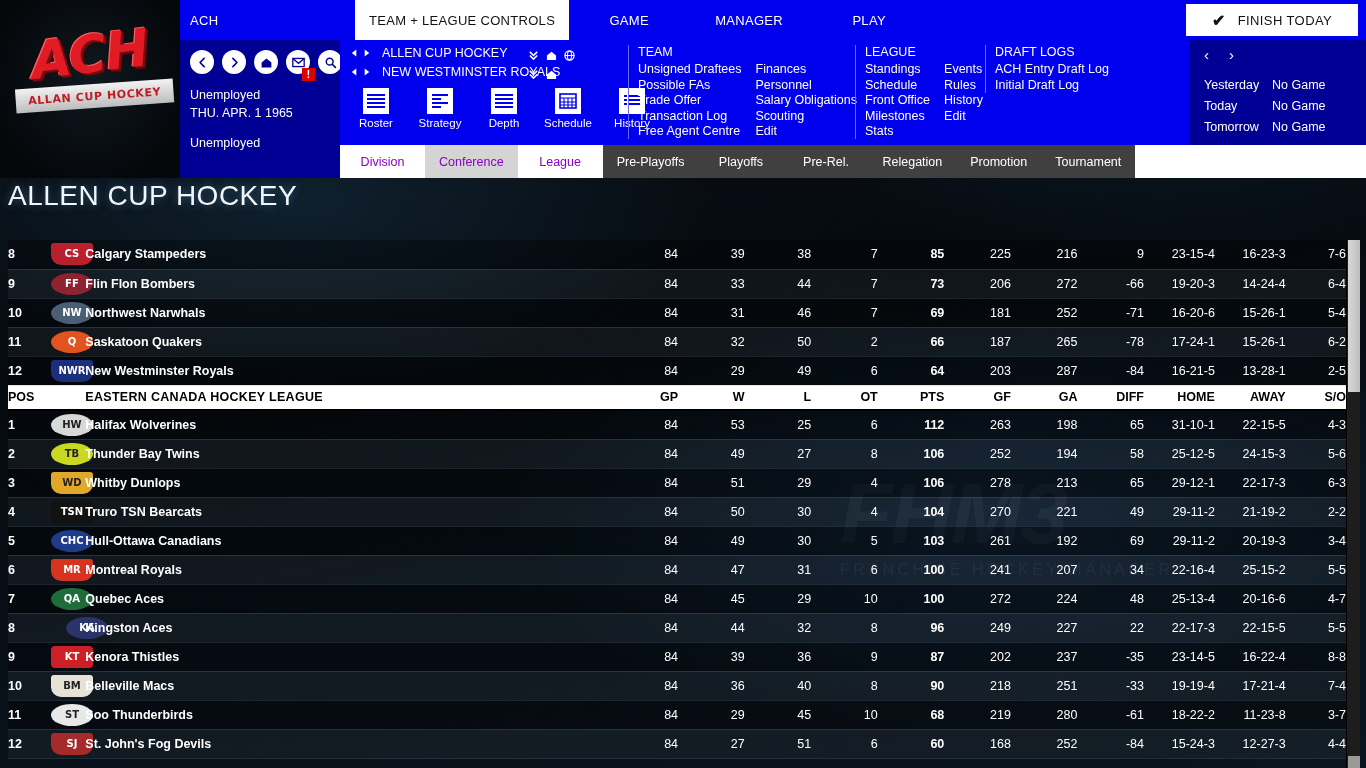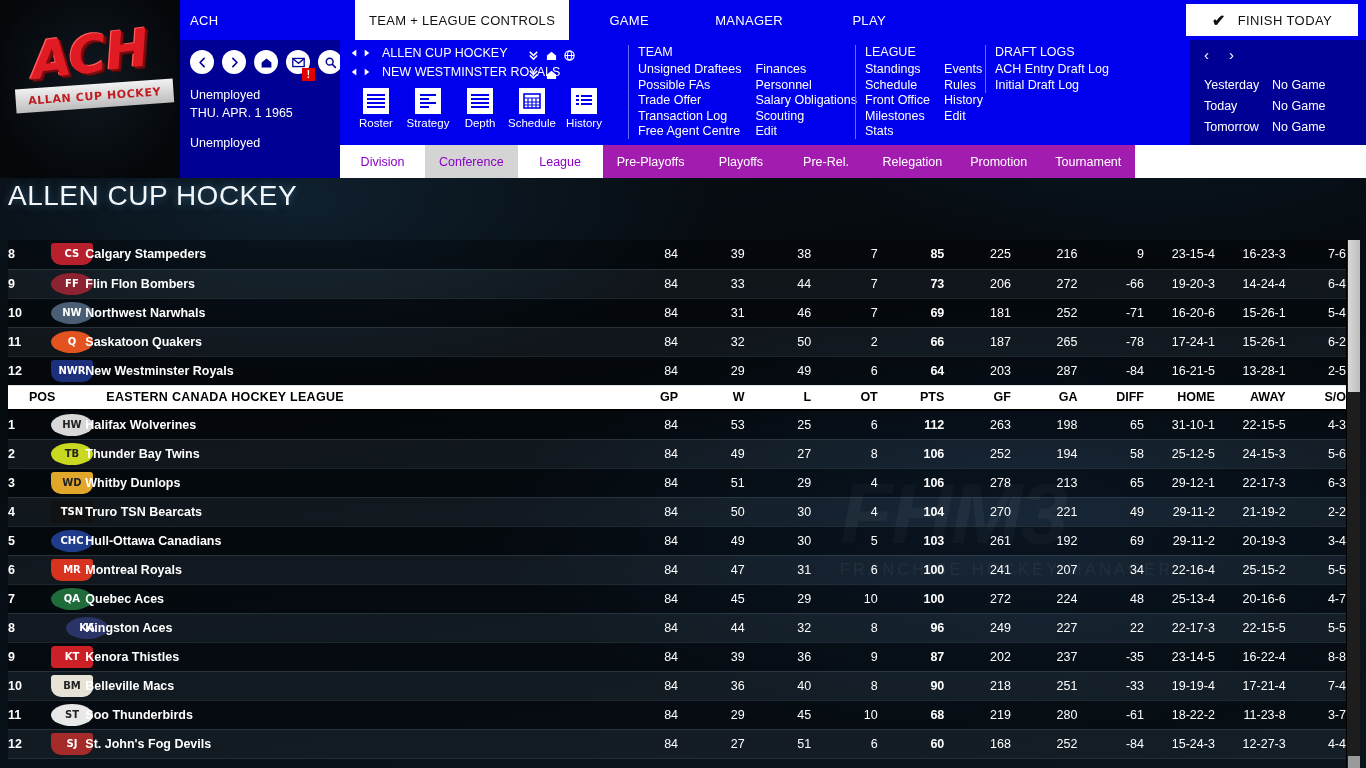--- a/index.html
+++ b/index.html
@@ -99,21 +99,21 @@
     background: #0000ee; color: #ffffff;
   }
   .teamsel { position: absolute; left: 10px; top: 3px; width: 240px; }
   .selrow { display: flex; align-items: center; height: 19px; font-size: 12.5px; white-space: nowrap; }
   .arrs { width: 28px; display: flex; gap: 3px; align-items: center; color: #fff; }
   .selrow .lbl { padding-left: 4px; }
   .selicons { position: absolute; right: 0; top: 3px; width: 62px; }
   .iconrow { height: 19px; display: flex; gap: 7px; align-items: center; justify-content: flex-start; }
 
   .quickbar {
-    position: absolute; left: 10px; top: 48px; display: flex; gap: 0;
+    position: absolute; left: 10px; top: 48px; display: flex; gap: 12px;
   }
   .qitem {
     width: 52px; display: flex; flex-direction: column; align-items: center; gap: 3px;
     color: #fff; font-size: 11.5px;
   }
   .qicon {
     width: 26px; height: 26px; background: #ffffff;
     display: flex; align-items: center; justify-content: center;
   }
   .qicon i { display: block; width: 18px; }
@@ -145,21 +145,21 @@
   .subtabs {
     position: absolute; left: 340px; top: 145px; width: 1026px; height: 33px;
     display: flex; align-items: stretch; background: #ffffff;
   }
   .stab {
     display: flex; align-items: center; justify-content: center;
     min-width: 85px; padding: 0 14px; font-size: 12.5px; white-space: nowrap;
   }
   .stab.sel-w { background: #ffffff; color: #8a00c8; }
   .stab.sel-g { background: #d4d4d4; color: #8a00c8; }
-  .stab.dim { background: #a21caf; color: #ffffff; }
+  .stab.dim { background: #404040; color: #ffffff; }
   .subtabs .filler { flex: 1; background: #ffffff; }
 
   
   .ptitle {
     position: absolute; left: 8px; top: 180px;
     font-size: 28px; color: #f2f6f8; letter-spacing: .5px;
     text-shadow: 0 0 8px rgba(90,160,210,.5);
   }
 
   
@@ -213,21 +213,21 @@
   td.logo { width: 32px; text-align: center; }
   td.team { width: 490px; text-align: left; font-weight: bold; padding-left: 6px; }
   td.num { width: 62px; text-align: right; padding-right: 16px; }
   td.num.pts { font-weight: bold; }
   td.rec { width: 66px; text-align: right; padding-right: 8px; }
   td.so  { width: 56px; text-align: right; padding-right: 16px; }
 
   tr.header-row { height: 25px; background: #ffffff; }
   tr.header-row td {
     color: #000000; font-weight: bold; font-size: 12.5px;
-    border-bottom: 2px solid #000000; border-top: 1px solid #000; padding-left: 21px;
+    border-bottom: 2px solid #000000; border-top: 1px solid #000;
   }
   tr.header-row td.team { letter-spacing: .3px; }
 
   
   .tl {
     width: 42px; height: 22px; margin: 0 auto;
     border-radius: 4px;
     display: flex; align-items: center; justify-content: center;
     font-size: 10px; font-weight: bold; color: #fff;
     font-family: "DejaVu Sans", sans-serif;

